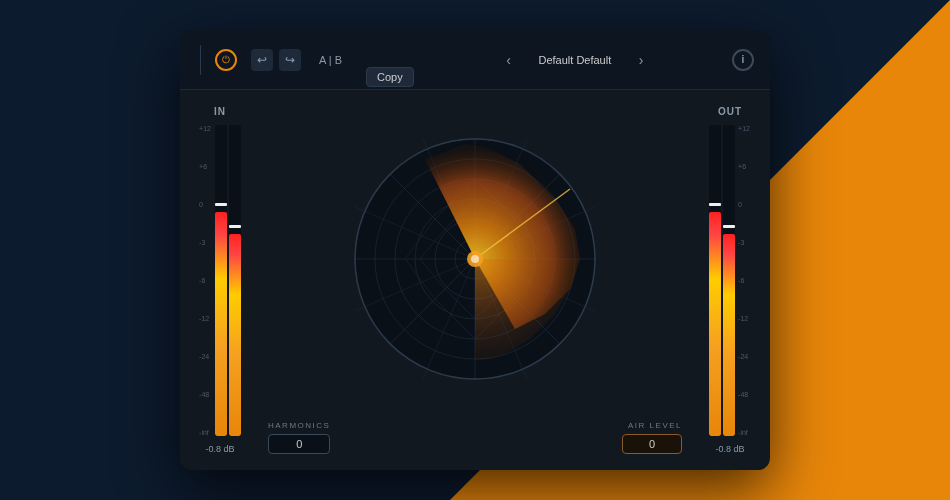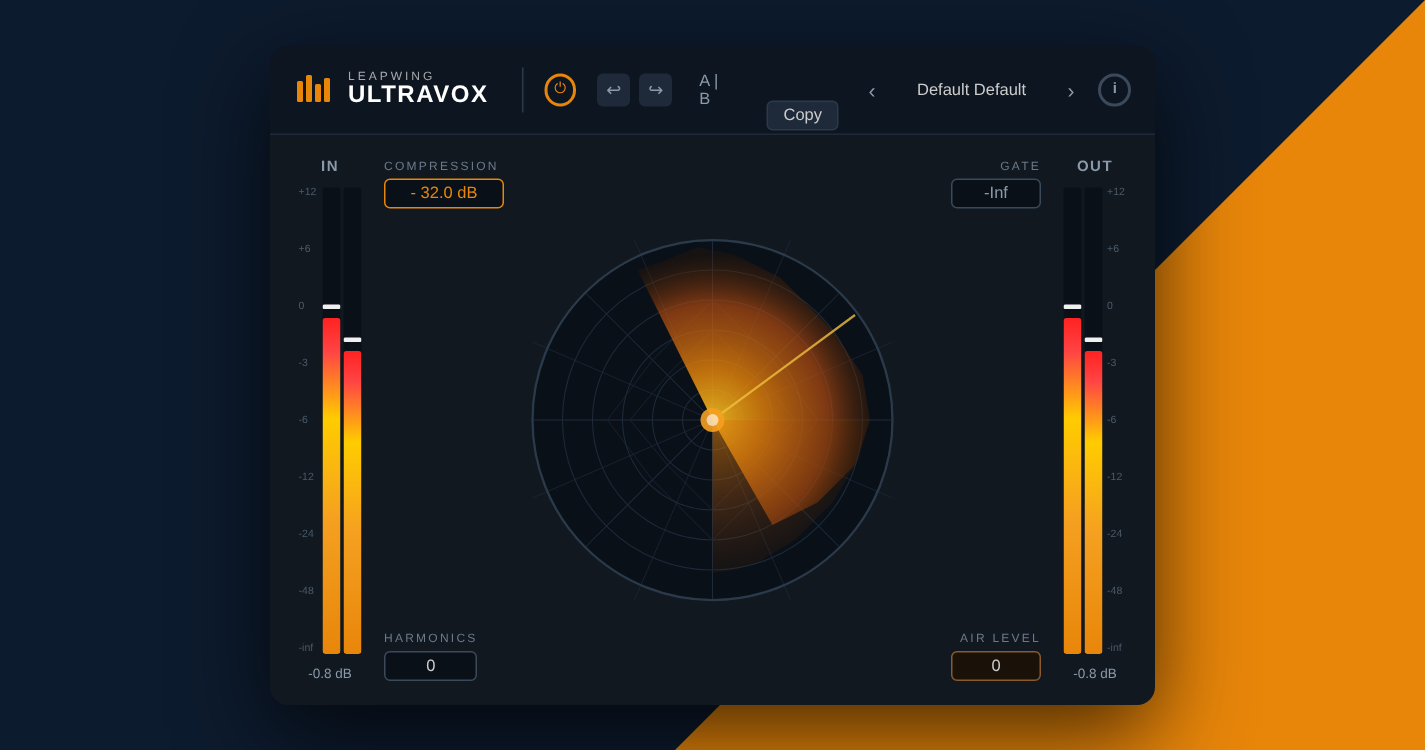--- a/index.html
+++ b/index.html
@@ -187,21 +187,21 @@
       color: #8a9aaa;
       font-size: 10px;
       font-weight: bold;
     }
 
     
     .main-content {
       flex: 1;
       display: flex;
       padding: 16px;
-      gap: 12px;
+      gap: 24px;
       align-items: stretch;
     }
 
     
     .vu-meter-section {
       display: flex;
       flex-direction: column;
       align-items: center;
       width: 48px;
       gap: 4px;
@@ -358,33 +358,20 @@
     }
   </style>
 </head>
 <body>
 
 <div class="bg-triangle"></div>
 
 <div class="plugin-window">
 
   <div class="header">
-    <div class="logo-area">
-
-      <svg class="logo-icon" viewBox="0 0 28 28" fill="none">
-        <rect x="2" y="8" width="4" height="14" fill="#e8860a" rx="1"></rect>
-        <rect x="8" y="4" width="4" height="18" fill="#e8860a" rx="1"></rect>
-        <rect x="14" y="10" width="4" height="12" fill="#e8860a" rx="1"></rect>
-        <rect x="20" y="6" width="4" height="16" fill="#e8860a" rx="1"></rect>
-      </svg>
-      <div class="logo-text">
-        <span class="logo-leapwing">LEAPWING</span>
-        <span class="logo-ultravox">ULTRAVOX</span>
-      </div>
-    </div>
 
     <div class="header-divider"></div>
 
     <button class="power-btn">⏻</button>
 
     <div class="header-controls">
       <button class="ctrl-btn">↩</button>
       <button class="ctrl-btn">↪</button>
     </div>
 
@@ -427,30 +414,20 @@
             <div class="vu-bar-fill" style="height: 65%;"></div>
             <div class="vu-handle" style="bottom: 67%;"></div>
           </div>
         </div>
       </div>
       <span class="vu-db-label">-0.8 dB</span>
     </div>
 
     <div class="center-content">
 
-      <div class="top-controls">
-        <div class="control-group">
-          <span class="ctrl-label">COMPRESSION</span>
-          <div class="ctrl-value-box">- 32.0 dB</div>
-        </div>
-        <div class="control-group" style="align-items:flex-end;">
-          <span class="ctrl-label">GATE</span>
-          <div class="ctrl-value-box gate">-Inf</div>
-        </div>
-      </div>
 
       <div class="radar-container">
         <svg class="radar-svg" viewBox="0 0 260 260">
 
           <circle cx="130" cy="130" r="120" fill="#0a1018" stroke="#1e2a3a" stroke-width="1"></circle>
 
           <circle cx="130" cy="130" r="100" fill="none" stroke="#1e2a3a" stroke-width="0.7"></circle>
           <circle cx="130" cy="130" r="80" fill="none" stroke="#1e2a3a" stroke-width="0.7"></circle>
           <circle cx="130" cy="130" r="60" fill="none" stroke="#1e2a3a" stroke-width="0.7"></circle>
           <circle cx="130" cy="130" r="40" fill="none" stroke="#1e2a3a" stroke-width="0.7"></circle>

